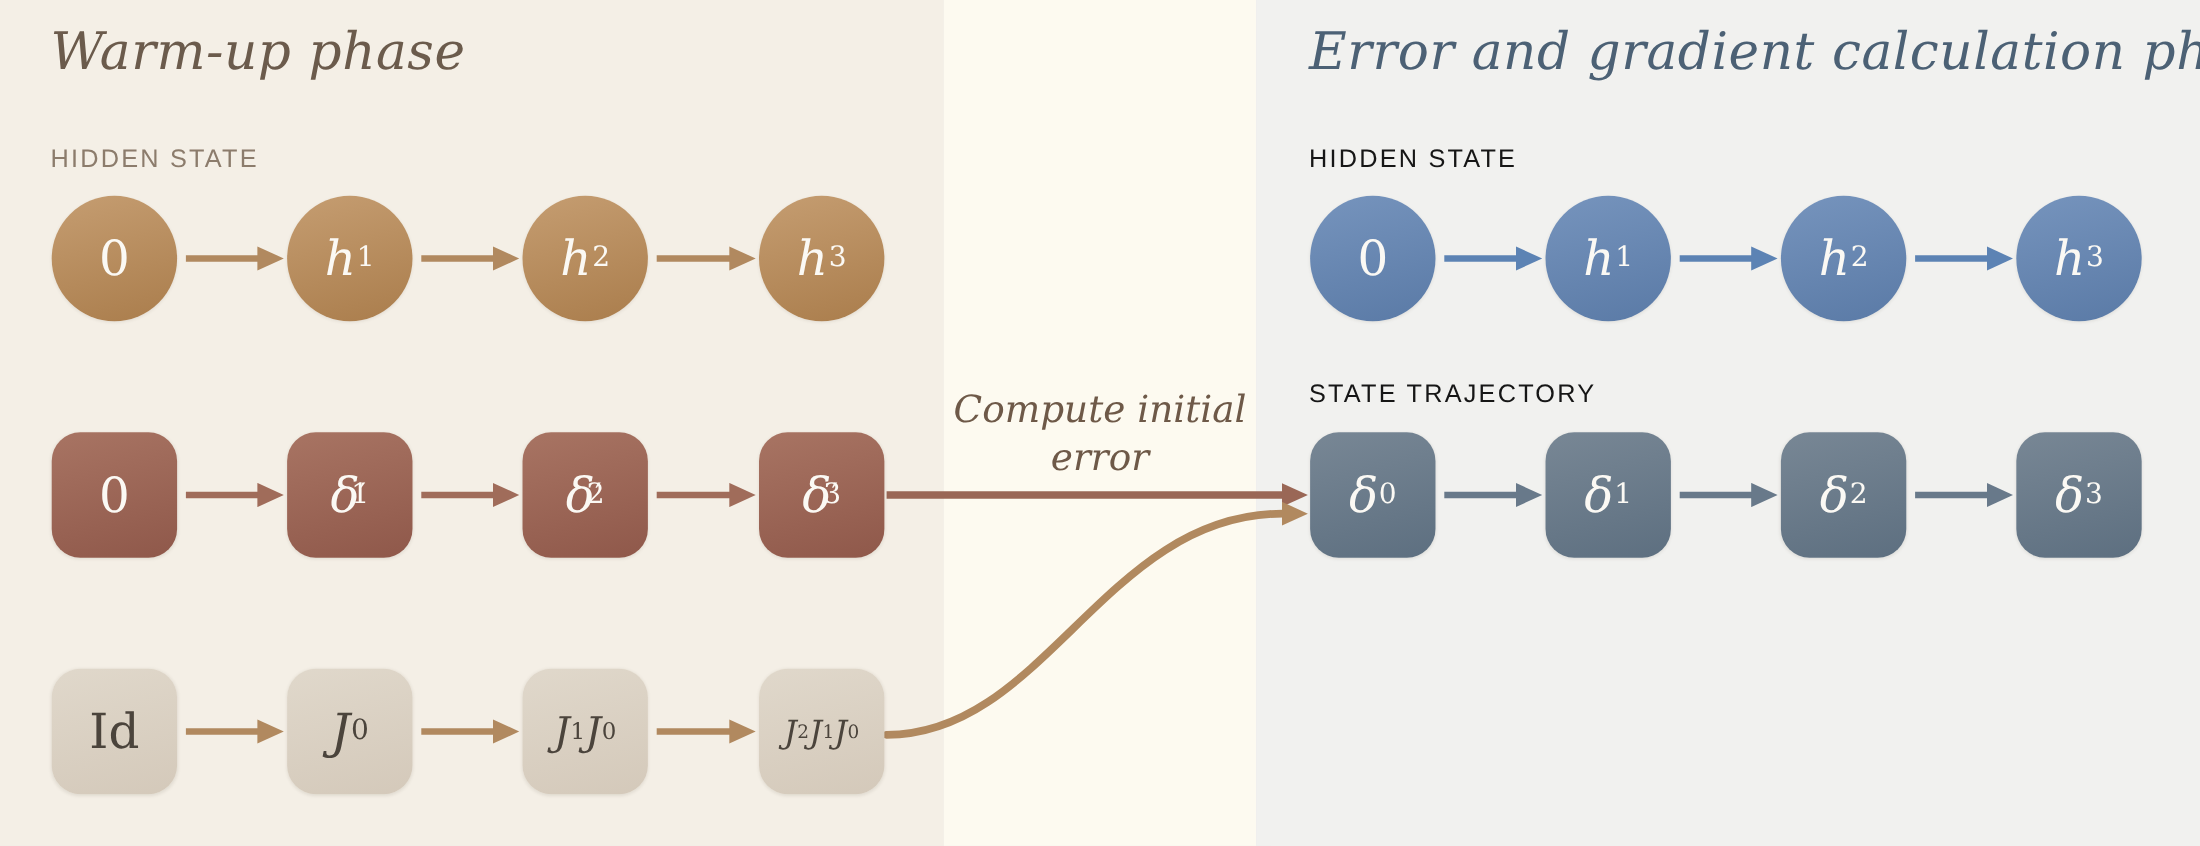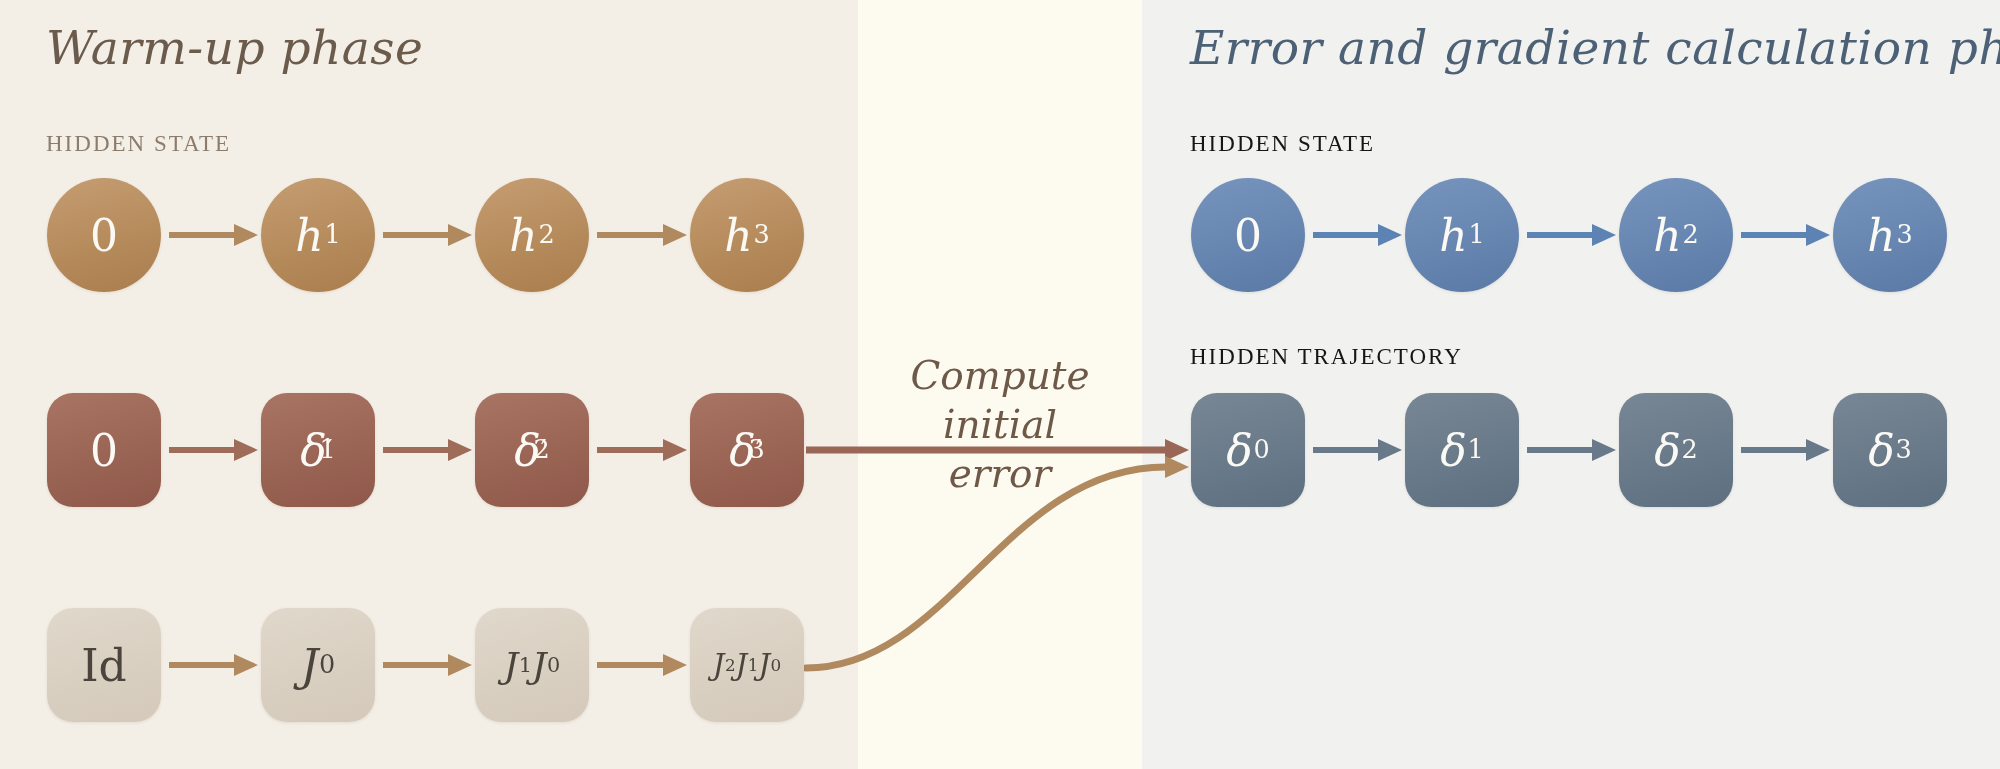--- a/index.html
+++ b/index.html
@@ -11,27 +11,27 @@
   .band-mid{left:858px;width:284px;background:var(--bg-mid,#fdfaf0);}
   .band-right{left:1142px;right:0;background:var(--bg-right,#f1f1ef);}
   
   .arrows{position:absolute;left:0;top:0;}
   
   .title{position:absolute;margin:0;font-style:italic;font-weight:normal;
          font-size:47px;letter-spacing:0.5px;white-space:nowrap;}
   .title-left{left:46px;top:20px;color:var(--left-title,#6b5b4c);}
   .title-right{left:1190px;top:20px;color:var(--right-title,#4c6175);}
   
-  .rowlabel{position:absolute;font-family:Liberation Serif, serif;
+  .rowlabel{position:absolute;font-family:Liberation Sans, sans-serif;
             font-size:23px;letter-spacing:2px;white-space:nowrap;}
   .rowlabel.left{color:var(--left-label,#8c7c6c);}
   .rowlabel.right{color:var(--right-label,#161616);}
   
   .connector-label{position:absolute;left:858px;top:352px;width:284px;
-      text-align:center;font-style:italic;font-size:39px;line-height:1.25;
+      text-align:center;font-style:italic;font-size:34px;line-height:1.25;
       color:var(--connector-text,#6e5948);}
   
   .node{position:absolute;width:114px;height:114px;display:flex;
         align-items:center;justify-content:center;
         color:var(--node-text-light,#fbf9f4);
         box-shadow:0 1px 3px rgba(60,45,30,0.10);}
   .circle{border-radius:50%;}
   .square{border-radius:26px;}
   .tan{background:linear-gradient(165deg,var(--tan-top,#c59d71),var(--tan-bottom,#aa7d4c));}
   .maroon{background:linear-gradient(165deg,var(--maroon-top,#a87463),var(--maroon-bottom,#8f584a));}
@@ -103,21 +103,21 @@
     </g>
     <path d="M806 450 H1166" fill="none" stroke="var(--arrow-long,#9a6756)" stroke-width="7" marker-end="url(#ah-long)"></path>
     <path d="M806 668 C950 668 1005 467 1166 467" fill="none" stroke="var(--arrow-tan,#b1895f)" stroke-width="7" stroke-linecap="round" marker-end="url(#ah-tan)"></path>
   </svg>
 
   <h1 class="title title-left">Warm-up phase</h1>
   <h1 class="title title-right">Error and gradient calculation phase</h1>
 
   <div class="rowlabel left" style="left:46px;top:131px;">HIDDEN STATE</div>
   <div class="rowlabel right" style="left:1190px;top:131px;">HIDDEN STATE</div>
-  <div class="rowlabel right" style="left:1190px;top:344px;">HIDDEN TRAJECTORY</div>
+  <div class="rowlabel right" style="left:1190px;top:344px;">STATE TRAJECTORY</div>
 
   <div class="connector-label">
     <div>Compute initial</div>
     <div>error</div>
   </div>
 
   <div id="node-layer">
       <div class="node circle tan n1" style="left: 47px; top: 178px;">
         <span class="t up">0</span>
       </div>

